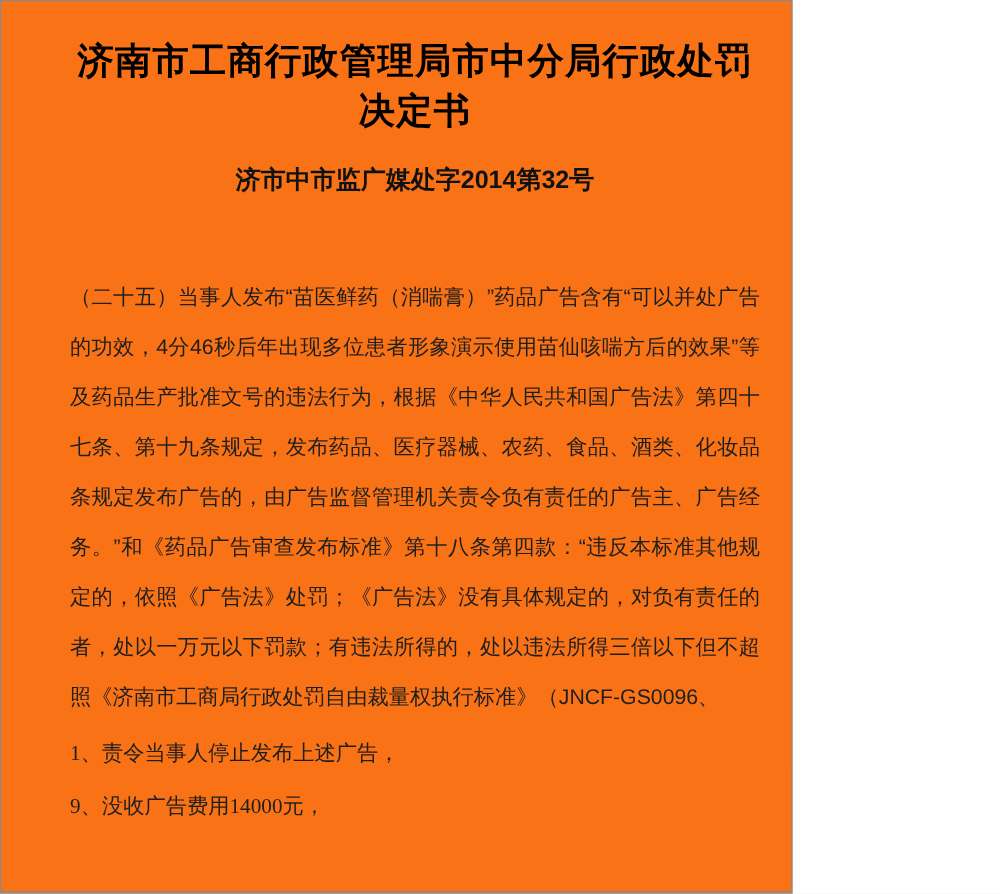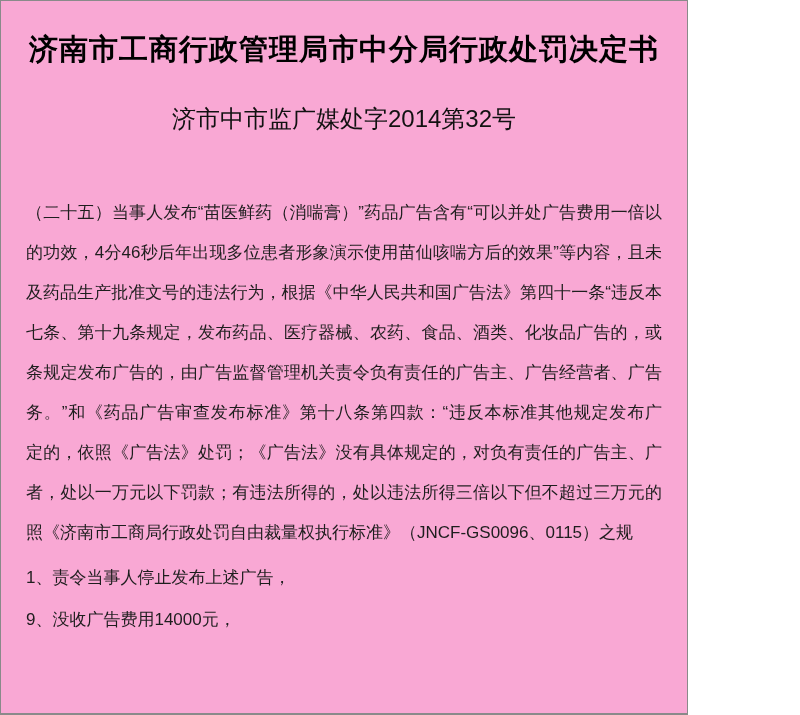--- a/index.html
+++ b/index.html
@@ -2,44 +2,45 @@
 <html lang="zh"><head>
 <meta charset="utf-8">
 <style>
   html, body {
     margin: 0;
     padding: 0;
     background: #ffffff;
   }
   .page {
     position: relative;
-    width: 688px;
+    width: 634px;
     height: 715px;
     box-sizing: border-box;
-    background: #f9a8d4;
+    background: #f97316;
     border: 1px solid #8a8a8a;
     border-bottom-width: 2px;
     overflow: hidden;
     font-family: "Liberation Sans", "DejaVu Sans", sans-serif;
     color: #1e1e1e;
+    padding-left: 30px;
   }
   .title {
     margin: 28px 25px 0;
     text-align: center;
     font-size: 29px;
     font-weight: bold;
     line-height: 40px;
     color: #000000;
     letter-spacing: 1px;
   }
   .case-number {
-    margin: 32px 25px 0;
+    margin: 17px 25px 0;
     text-align: center;
-    font-size: 24px;
-    font-weight: normal;
+    font-size: 20px;
+    font-weight: bold;
     line-height: 36px;
     color: #111111;
   }
   .body-text {
     margin: 56px 25px 0;
   }
   .bline {
     font-size: 17px;
     line-height: 40px;
     height: 40px;
@@ -47,20 +48,21 @@
     text-align: justify;
     text-align-last: justify;
     color: #1e1e1e;
   }
   .bline.last {
     text-align: left;
     text-align-last: left;
   }
   .decisions {
     margin: 4px 25px 0;
+    font-family: Liberation Serif, serif;
   }
   .decision {
     font-size: 17px;
     line-height: 42px;
     height: 42px;
     overflow: hidden;
     text-align: left;
     color: #1e1e1e;
   }
 </style>

